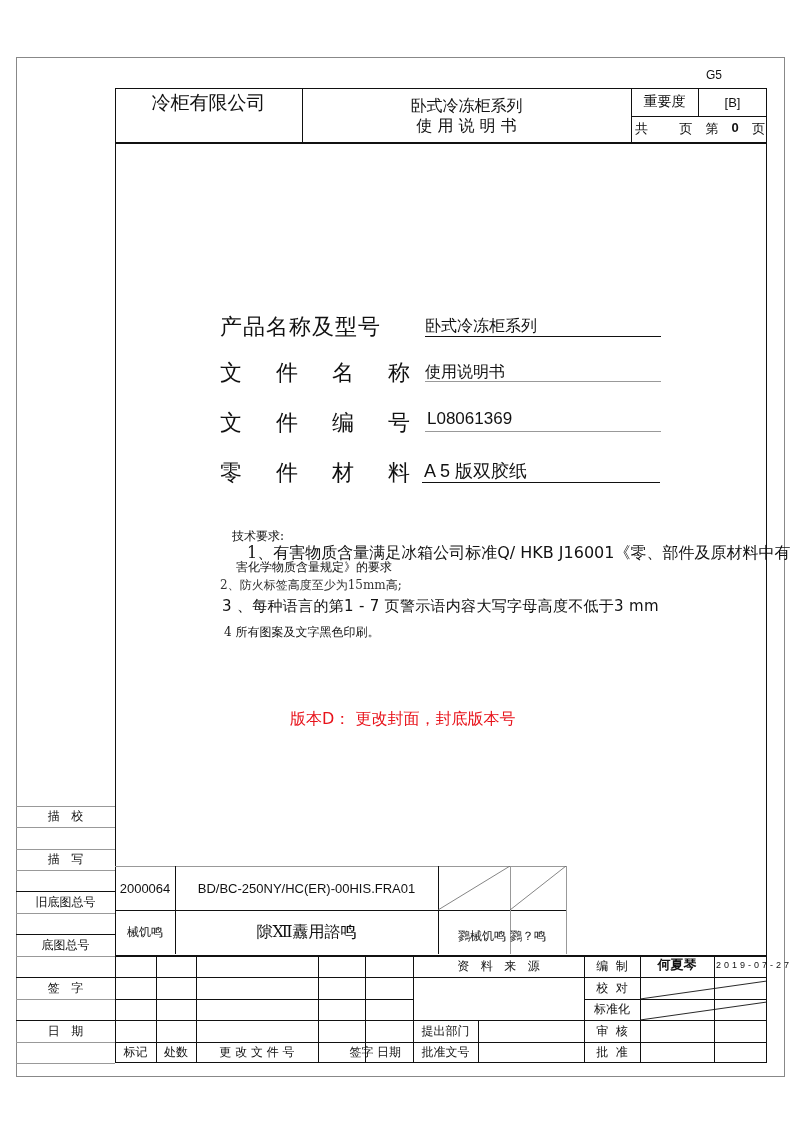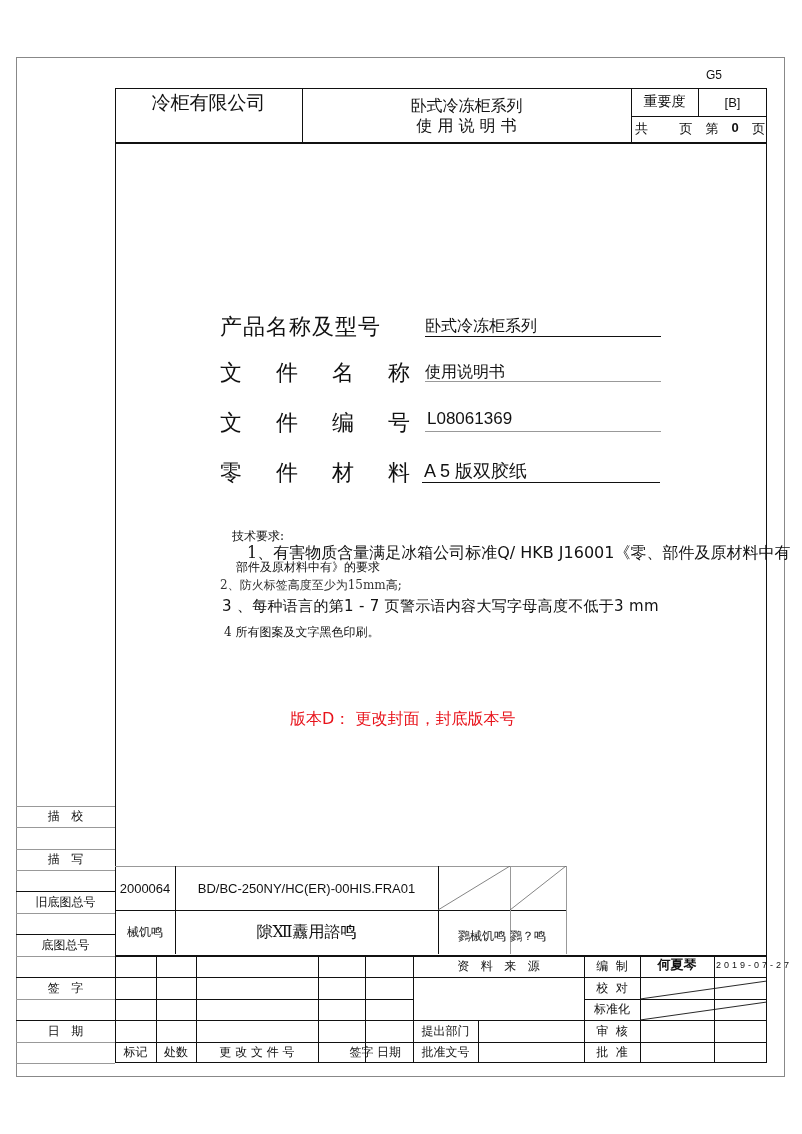--- a/index.html
+++ b/index.html
@@ -76,21 +76,21 @@
     <span>材</span>
     <span>料</span>
 </div>
 <div class="abs sans" style="left:424px;top:459px;font-size:18px;">A 5 版双胶纸</div>
 <div class="hl" style="left:422px;top:482px;width:238px;"></div>
 
 <div class="abs serif" style="left:232px;top:528px;font-size:12px;">技术要求:</div>
 <div class="abs" style="left:220px;top:543px;font-size:16px;white-space:nowrap;margin-left:27px;">
   <span class="serif">1、有害物质含量满足</span><span>冰箱公司标准Q/ HKB  J16001《零、部件及原材料中有</span>
 </div>
-<div class="abs" style="left:236px;top:559px;font-size:12px;">部件及原材料中有》的要求</div>
+<div class="abs" style="left:236px;top:559px;font-size:12px;">害化学物质含量规定》的要求</div>
 <div class="abs serif" style="left:220px;top:577px;font-size:12px;color:#333;">2、防火标签高度至少为15mm高;</div>
 <div class="abs" style="left:222px;top:597px;font-size:15px;letter-spacing:0.3px;white-space:nowrap;">3 、每种语言的第1 - 7 页警示语内容大写字母高度不低于3 mm</div>
 <div class="abs serif" style="left:224px;top:624px;font-size:12px;">4 所有图案及文字黑色印刷。</div>
 
 <div class="abs red" style="left:290px;top:709px;font-size:16px;">版本D： 更改封面，封底版本号</div>
 
 <div class="abs" style="left:16px;top:806px;width:99px;height:257px;"></div>
 <div class="hl g" style="left:16px;top:806px;width:99px;"></div>
 <div class="hl g" style="left:16px;top:827px;width:99px;"></div>
 <div class="hl g" style="left:16px;top:849px;width:99px;"></div>

